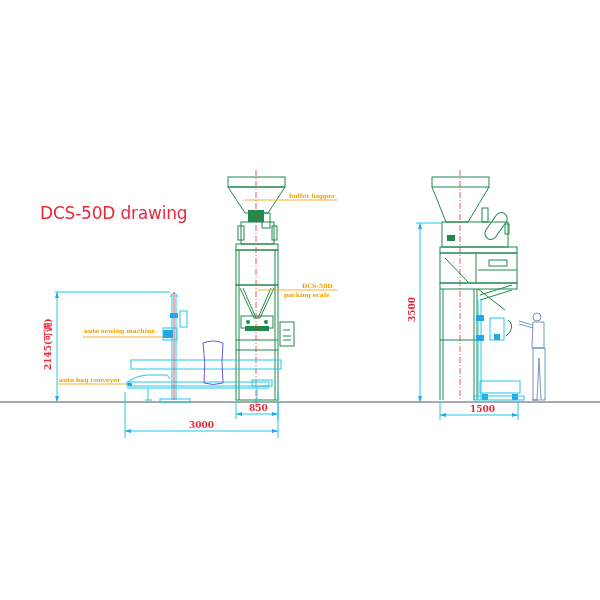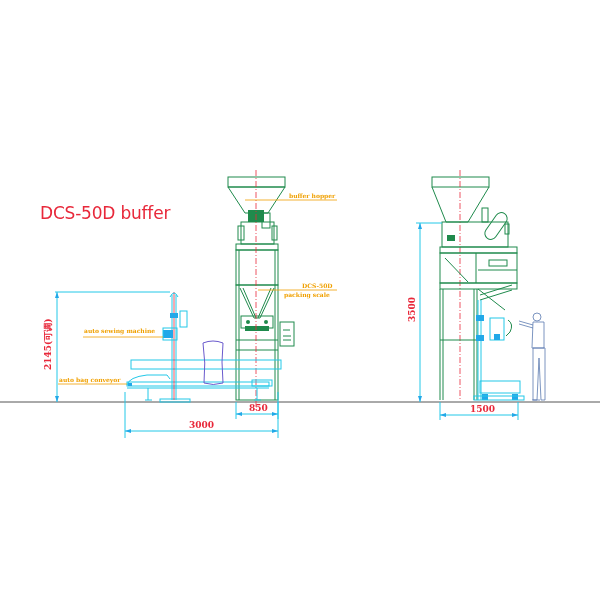--- a/index.html
+++ b/index.html
@@ -18,21 +18,21 @@
   .cf { fill: #22a8e8; }
   .r  { stroke: #e8283a; fill: none; stroke-width: 0.8; stroke-dasharray: 6 2 1 2; }
   .o  { stroke: #f0a000; fill: none; stroke-width: 0.8; }
   .p  { stroke: #6a5acd; fill: none; stroke-width: 1; }
   .b  { stroke: #5a7ab0; fill: none; stroke-width: 0.8; }
   .gr { stroke: #555; stroke-width: 1; }
 </style>
 </head>
 <body>
 
-<div id="title">DCS-50D buffer</div>
+<div id="title">DCS-50D drawing</div>
 
 <svg width="600" height="600" viewBox="0 0 600 600">
 
   <line class="gr" x1="0" y1="402" x2="600" y2="402"></line>
 
   <g>
 
     <g>
       <rect class="g" x="228" y="177" width="57" height="10"></rect>
       <line class="g" x1="228" y1="187" x2="285" y2="187"></line>

